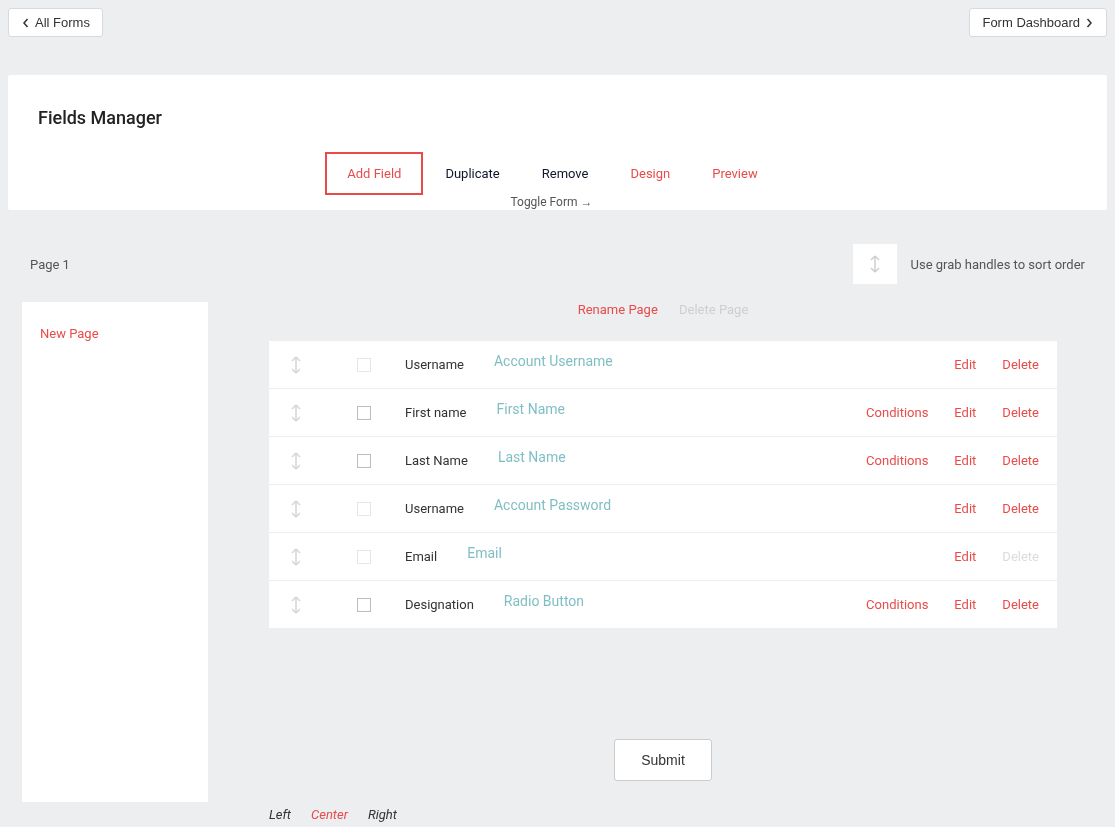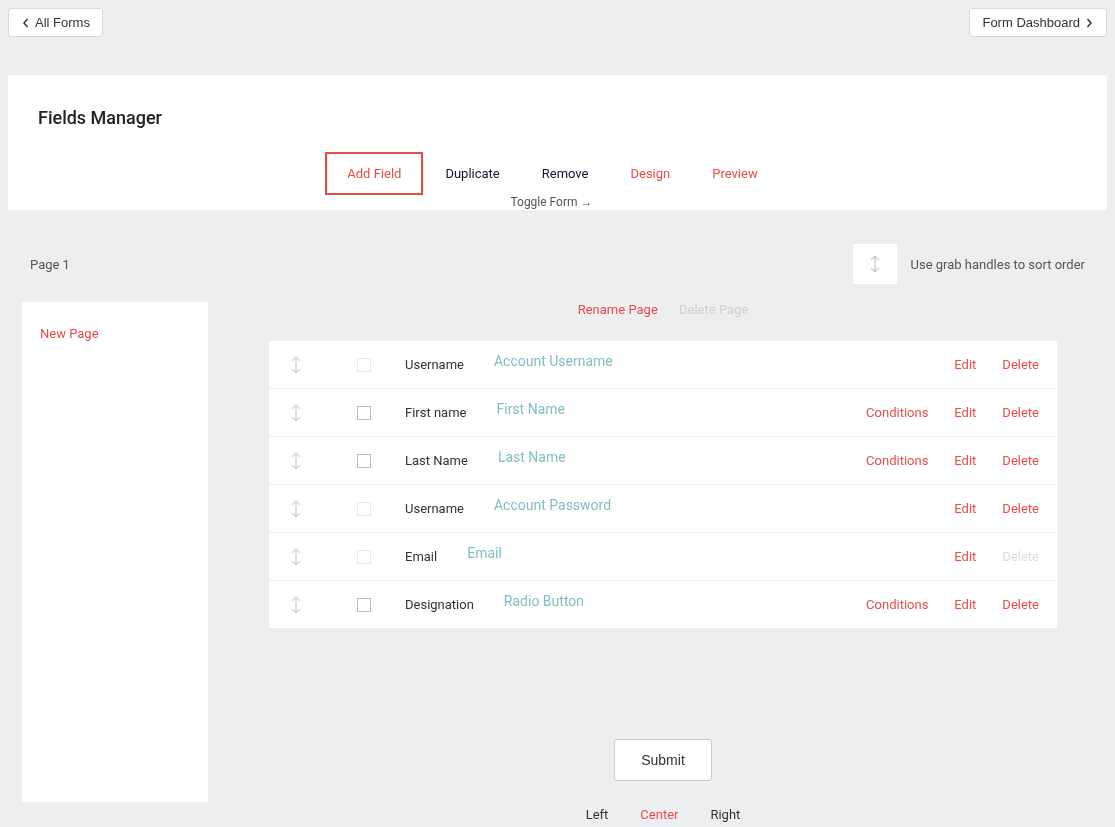--- a/index.html
+++ b/index.html
@@ -182,22 +182,22 @@
     border-radius: 3px;
     padding: 12px 26px;
     font-size: 14px;
     color: #333;
     cursor: pointer;
   }
   .alignrow {
     margin-top: 26px;
     font-size: 13px;
     display: flex;
-    justify-content: center;
-    gap: 32px;
+    gap: 20px;
+    font-style: italic;
   }
   .alignrow .opt { color: #333; cursor: pointer; }
   .alignrow .opt.active { color: #e94b4b; }
 </style>
 </head>
 <body>
 
 <div class="topbar">
   <button class="top-btn">
     <span class="chev">

